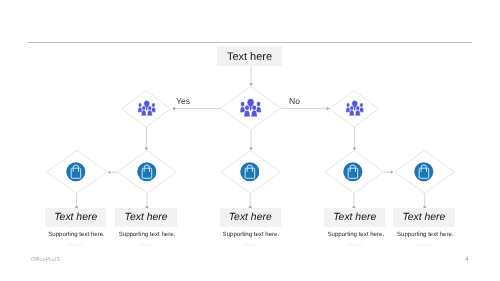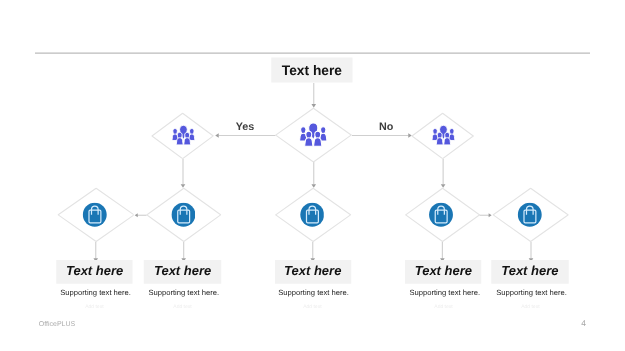--- a/index.html
+++ b/index.html
@@ -1,26 +1,26 @@
 <!DOCTYPE html>
 <html><head>
 <meta charset="utf-8">
 <style>
   html,body{margin:0;padding:0;}
   body{width:500px;height:281px;background:#ffffff;font-family:"Liberation Sans",sans-serif;overflow:hidden;-webkit-font-smoothing:antialiased;text-rendering:geometricPrecision;}
   #slide{position:relative;width:500px;height:281px;background:#fff;}
   .hrule{position:absolute;background:#bcbcbc;height:1px;}
   .chip{position:absolute;background:#f2f2f2;display:flex;align-items:center;justify-content:center;line-height:1;}
-  .chip-lbl{font-weight:bold;color:#131313;white-space:nowrap;}
+  .chip-lbl{font-weight:normal;color:#131313;white-space:nowrap;}
   .chip-lbl.it{font-style:italic;}
   .node{position:absolute;}
   .node svg{display:block;position:absolute;left:0;top:0;}
   .ico{position:absolute;}
   .conn{position:absolute;left:0;top:0;}
-  .lbl{position:absolute;font-weight:bold;color:#3d3d3d;text-align:center;white-space:nowrap;}
+  .lbl{position:absolute;font-weight:normal;color:#3d3d3d;text-align:left;white-space:nowrap;}
   .sub{position:absolute;color:#262626;text-align:center;white-space:nowrap;}
   .tiny{position:absolute;color:#ededed;text-align:center;white-space:nowrap;}
   .foot{position:absolute;color:#adadad;white-space:nowrap;}
 </style>
 </head>
 <body>
 
 <svg width="0" height="0" style="position:absolute" aria-hidden="true">
   <defs>
     <g id="people-glyph" fill="#5558dd" stroke="#ffffff" stroke-width="0.9" stroke-linejoin="round">

